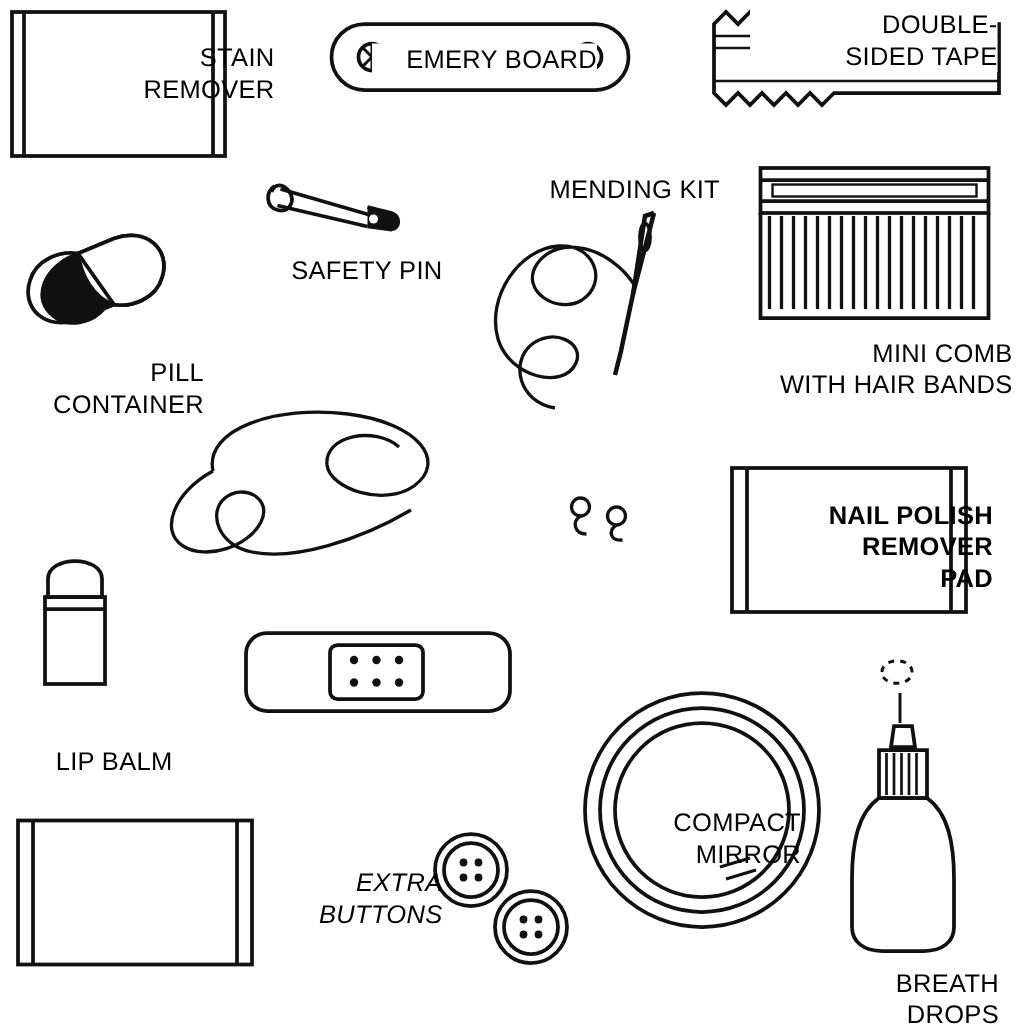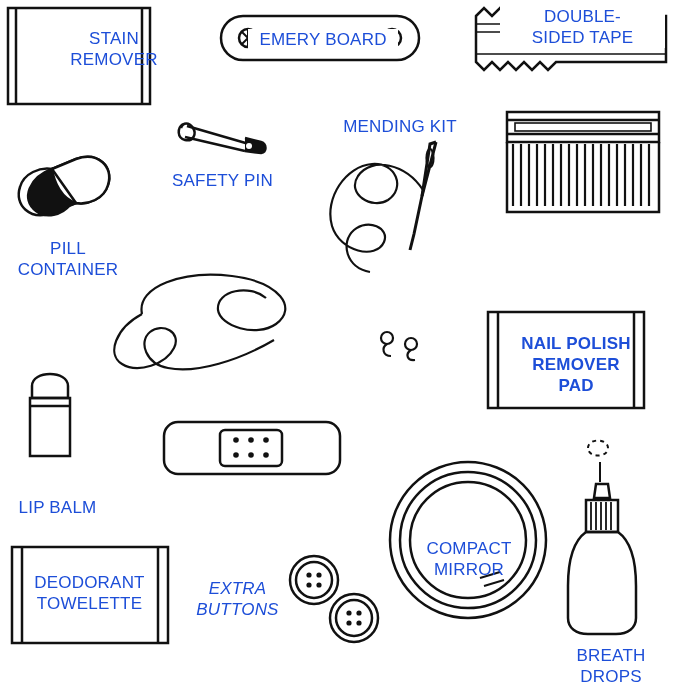--- a/index.html
+++ b/index.html
@@ -11,25 +11,25 @@
     position: relative;
     width: 679px;
     height: 683px;
     background: #ffffff;
     overflow: hidden;
     font-family: "Liberation Sans", sans-serif;
     color: #111111;
   }
   .label {
     position: absolute;
-    text-align: center;
+    text-align: right;
     font-size: 17px;
     line-height: 21px;
     letter-spacing: 0.2px;
-    color: #1d4ed8;
+    color: #000000;
     white-space: pre-line;
     font-family: "Liberation Sans", sans-serif;
   }
   .art {
     position: absolute;
   }
   .art svg { display: block; overflow: visible; }
 </style>
 </head>
 <body>
@@ -122,20 +122,22 @@
         <line x1="104" y1="34" x2="104" y2="96"></line>
           <line x1="112" y1="34" x2="112" y2="96"></line>
         <line x1="120" y1="34" x2="120" y2="96"></line>
           <line x1="128" y1="34" x2="128" y2="96"></line>
         <line x1="136" y1="34" x2="136" y2="96"></line>
           <line x1="144" y1="34" x2="144" y2="96"></line>
       </g>
       <path d="M2 32 L2 102 L154 102 L154 32"></path>
     </svg>
   </div>
+  <div class="label" style="left:500px; top:225px; width:175px;">MINI COMB
+WITH HAIR BANDS</div>
 
   <div class="art" style="left:14px; top:155px;">
     <svg width="104" height="72" viewBox="0 0 104 72" fill="none" stroke="#111" stroke-width="2.5">
       <path d="M62 4 C84 -4 100 12 94 30 C90 44 74 50 62 48 L38 58
                C16 66, 0 50, 6 32 C10 18, 26 12, 38 14 Z" fill="#fff"></path>
       <path d="M38 14 L62 4 C84 -4 100 12 94 30 C90 44 74 50 62 48 Z" fill="#fff" stroke="#111"></path>
       <path d="M38 14 C16 22, 6 44, 22 56 C 32 64, 48 60, 56 50 L62 48
                C 48 44, 40 28, 38 14 Z" fill="#111" stroke="#111"></path>
     </svg>
   </div>
@@ -230,22 +232,20 @@
   <div class="label" style="left:556px; top:645px; width:110px;">BREATH
 DROPS</div>
 
   <div class="art" style="left:10px; top:545px;">
     <svg width="160" height="100" viewBox="0 0 160 100" fill="none" stroke="#111" stroke-width="2.5">
       <rect x="2" y="2" width="156" height="96"></rect>
       <line x1="12" y1="2" x2="12" y2="98"></line>
       <line x1="148" y1="2" x2="148" y2="98"></line>
     </svg>
   </div>
-  <div class="label" style="left:12px; top:572px; width:155px;">DEODORANT
-TOWELETTE</div>
 
   <div class="art" style="left:288px; top:554px;">
     <svg width="96" height="92" viewBox="0 0 96 92" fill="none" stroke="#111" stroke-width="2.5">
       <circle cx="26" cy="26" r="24"></circle>
       <circle cx="26" cy="26" r="18"></circle>
       <g fill="#111" stroke="none">
         <circle cx="21" cy="21" r="2.6"></circle>
           <circle cx="31" cy="21" r="2.6"></circle>
         <circle cx="21" cy="31" r="2.6"></circle>
           <circle cx="31" cy="31" r="2.6"></circle>

